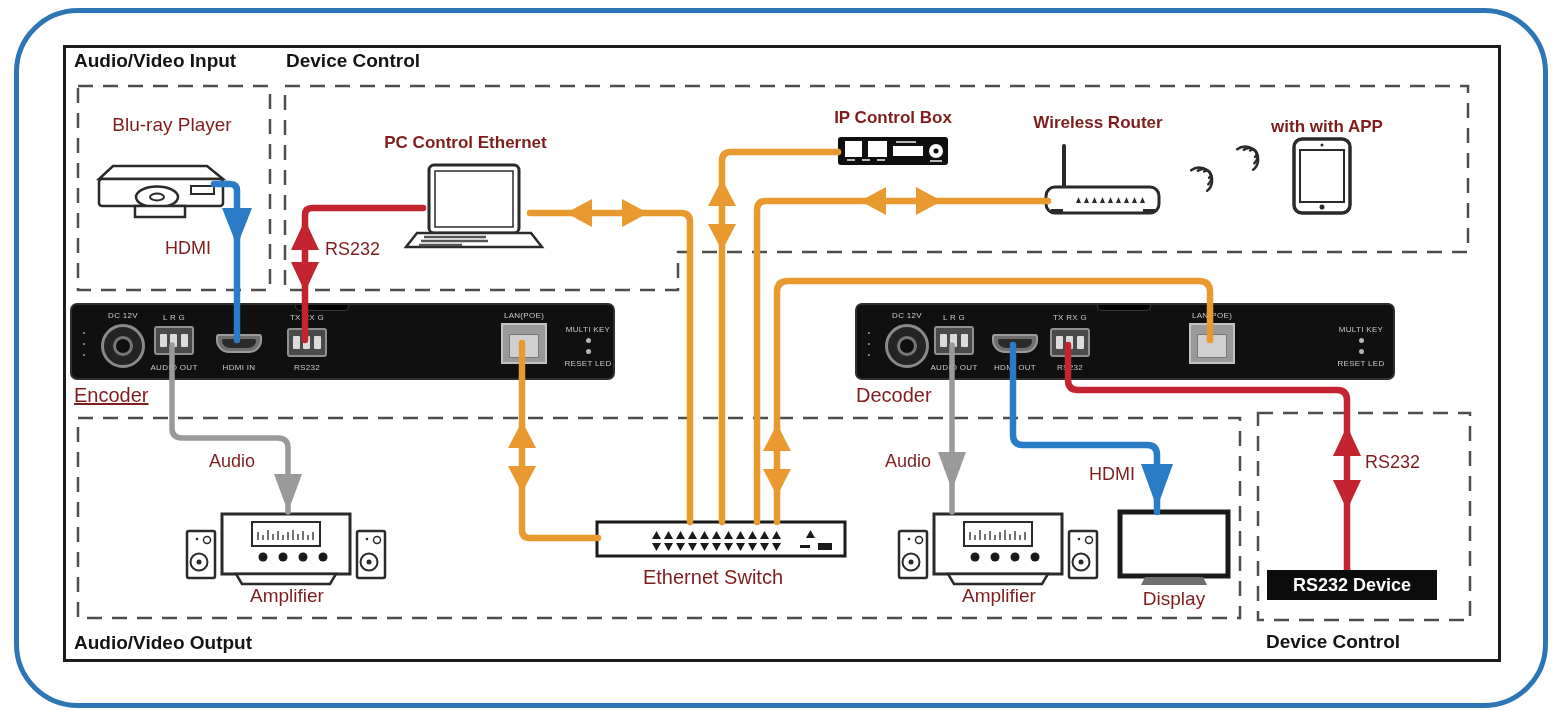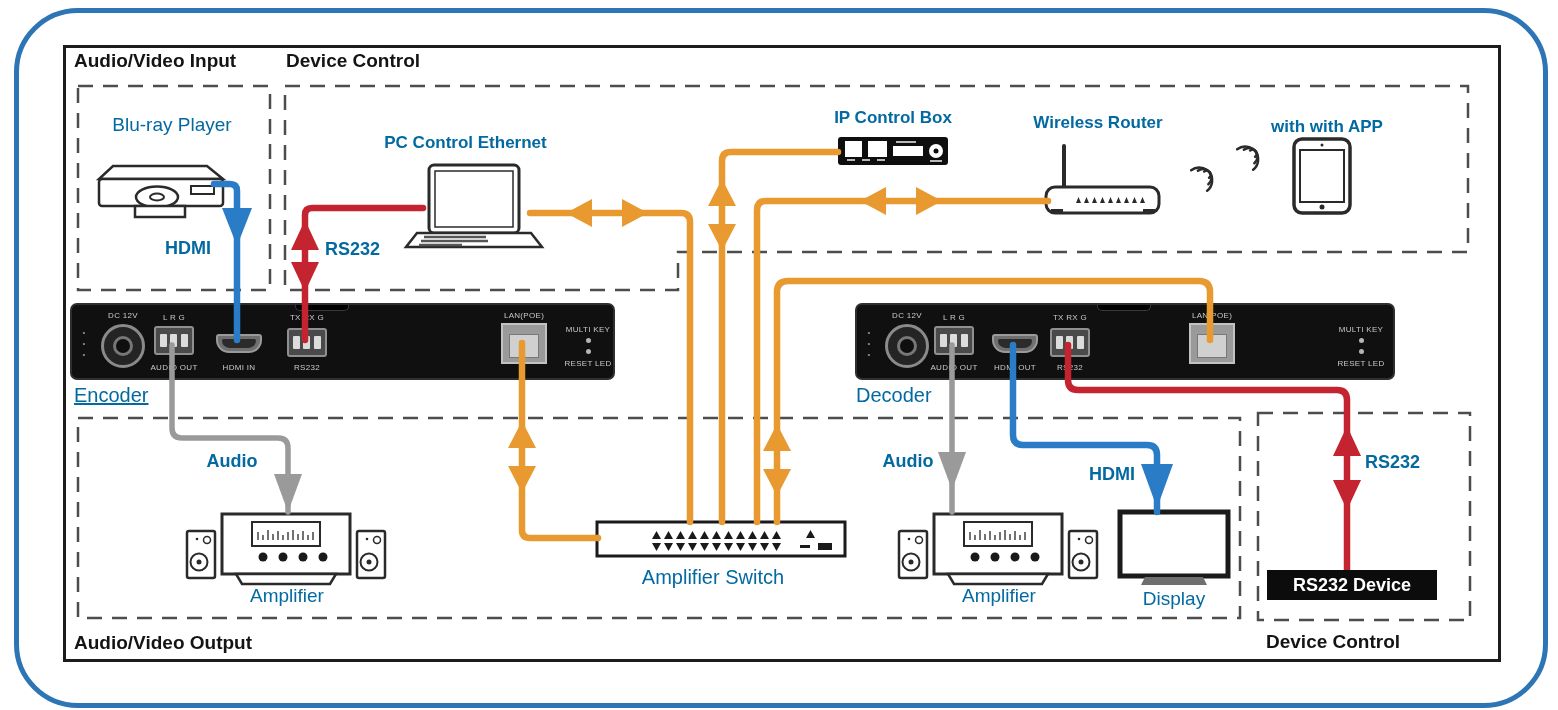--- a/index.html
+++ b/index.html
@@ -2,26 +2,26 @@
 <html><head>
 <meta charset="utf-8">
 <style>
   html,body{margin:0;padding:0;background:#fff;}
   body{width:1558px;height:710px;position:relative;overflow:hidden;
        font-family:"Liberation Sans", sans-serif;}
   .outer-frame{position:absolute;left:14px;top:8px;width:1524px;height:690px;
        border:5px solid #2e75b6;border-radius:64px;background:#fff;}
   .inner-frame{position:absolute;left:63px;top:45px;width:1432px;height:611px;
        border:3px solid #1c1c1c;background:#fff;}
-  .lbl{position:absolute;color:#0369a1;line-height:1.15;z-index:3;white-space:nowrap;}
+  .lbl{position:absolute;color:#7f1d1d;line-height:1.15;z-index:3;white-space:nowrap;}
   .hdr{font-weight:700;font-size:19px;color:#141414;}
   .devlbl{font-size:19px;font-weight:400;}
   .devlbl-b{font-size:17px;font-weight:700;}
   .biglbl{font-size:20px;font-weight:400;}
-  .cablbl{font-size:18px;font-weight:700;}
+  .cablbl{font-size:18px;font-weight:400;}
   .ctr{text-align:center;}
   .panel{position:absolute;background:#101010;border:2px solid #2f2f2f;border-radius:7px;z-index:1;box-sizing:border-box;}
   .panel-notch{position:absolute;top:0;height:5px;width:52px;background:#000;border:1px solid #3a3a3a;border-top:none;border-radius:0 0 5px 5px;}
   .pport-label{position:absolute;font-size:8px;color:#c9c9c9;text-align:center;letter-spacing:.3px;line-height:1;white-space:nowrap;z-index:1;}
   .dcport{position:absolute;width:44px;height:44px;border-radius:50%;border:3px solid #8a8a8a;background:#242424;box-sizing:border-box;}
   .dcport::after{content:"";position:absolute;left:50%;top:50%;width:14px;height:14px;margin:-10px;border-radius:50%;border:3px solid #777;background:#0f0f0f;}
   .phoenix{position:absolute;width:40px;height:29px;background:#4a4a4a;border:2px solid #909090;border-radius:3px;display:flex;align-items:center;justify-content:space-around;box-sizing:border-box;padding:0 2px;}
   .phoenix i{display:block;width:7px;height:13px;background:#dcdcdc;border-radius:1px;}
   .hdmiport{position:absolute;width:46px;height:19px;background:#6f6f6f;border:2px solid #9a9a9a;border-radius:3px 3px 13px 13px;box-sizing:border-box;}
   .hdmiport::after{content:"";position:absolute;left:4px;right:4px;top:3px;bottom:3px;background:#2b2b2b;border-radius:2px 2px 9px 9px;}
@@ -308,21 +308,21 @@
 <div class="lbl hdr" style="left:1266px;top:631px;">Device Control</div>
 
 <div class="lbl devlbl ctr" style="left:97px;top:114px;width:150px;">Blu-ray Player</div>
 <div class="lbl devlbl-b ctr" style="left:378px;top:133px;width:175px;">PC Control Ethernet</div>
 <div class="lbl devlbl-b ctr" style="left:818px;top:108px;width:150px;">IP Control Box</div>
 <div class="lbl devlbl-b ctr" style="left:1018px;top:113px;width:160px;">Wireless Router</div>
 <div class="lbl devlbl-b ctr" style="left:1252px;top:117px;width:150px;">with with APP</div>
 
 <div class="lbl biglbl" style="left:74px;top:384px;text-decoration:underline;">Encoder</div>
 <div class="lbl biglbl" style="left:856px;top:384px;">Decoder</div>
-<div class="lbl biglbl ctr" style="left:618px;top:566px;width:190px;">Amplifier Switch</div>
+<div class="lbl biglbl ctr" style="left:618px;top:566px;width:190px;">Ethernet Switch</div>
 <div class="lbl devlbl ctr" style="left:222px;top:585px;width:130px;">Amplifier</div>
 <div class="lbl devlbl ctr" style="left:934px;top:585px;width:130px;">Amplifier</div>
 <div class="lbl devlbl ctr" style="left:1114px;top:588px;width:120px;">Display</div>
 
 <div class="lbl cablbl ctr" style="left:148px;top:238px;width:80px;">HDMI</div>
 <div class="lbl cablbl" style="left:325px;top:239px;">RS232</div>
 <div class="lbl cablbl ctr" style="left:196px;top:451px;width:72px;">Audio</div>
 <div class="lbl cablbl ctr" style="left:872px;top:451px;width:72px;">Audio</div>
 <div class="lbl cablbl ctr" style="left:1076px;top:464px;width:72px;">HDMI</div>
 <div class="lbl cablbl" style="left:1365px;top:452px;">RS232</div>

